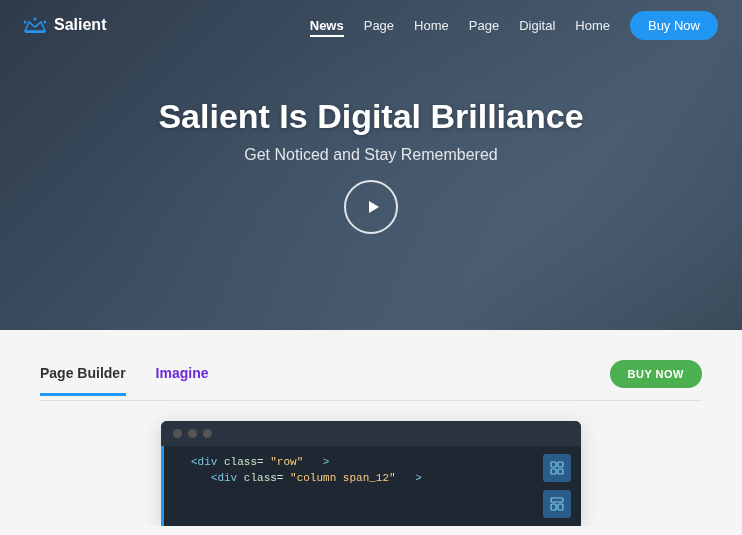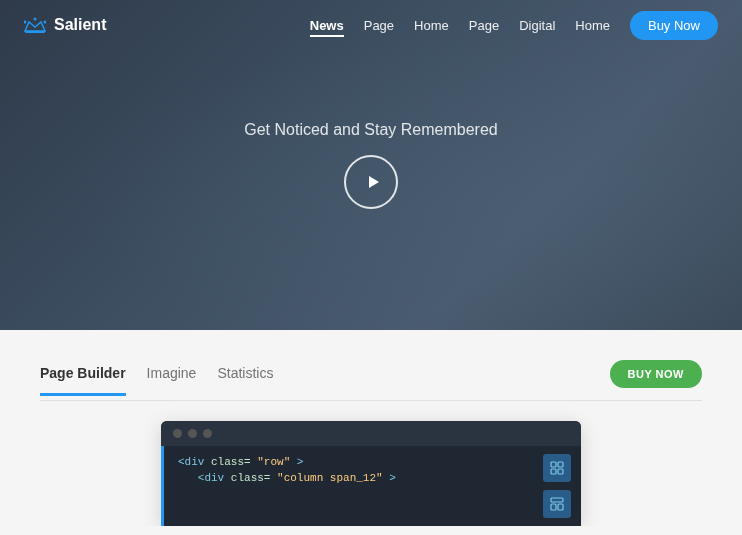--- a/index.html
+++ b/index.html
@@ -125,28 +125,28 @@
     }
     .tabs-row {
       display: flex;
       align-items: center;
       justify-content: space-between;
       border-bottom: 1px solid #e0e0e0;
       padding-bottom: 0;
     }
     .tabs-left {
       display: flex;
-      gap: 21px;
+      gap: 30px;
     }
     .tab-item {
       font-size: 14px;
-      color: #737373;
+      color: #6d28d9;
       padding-bottom: 12px;
       cursor: pointer;
-      font-weight: 400;
+      font-weight: 700;
       border-bottom: 3px solid transparent;
       margin-bottom: -1px;
     }
     .tab-item.active {
       color: #333;
       font-weight: 600;
       border-bottom: 3px solid #2196F3;
     }
     .btn-buy-section {
       background: #4CAF50;
@@ -200,21 +200,21 @@
     .code-content {
       flex: 1;
       padding: 10px 14px;
       font-family: 'Courier New', monospace;
       font-size: 11px;
     }
     .code-line {
       margin-bottom: 4px;
       white-space: nowrap;
     }
-    .code-tag { color: #7ec8e3; }
+    .code-tag { color: #7ec8e3; margin-left: 13px; }
     .code-attr { color: #c8e6c9; }
     .code-val { color: #ffcc80; }
     .code-text { color: #aaa; }
 
     .code-icons-row {
       display: flex;
       align-items: center;
       justify-content: flex-end;
       padding: 6px 12px;
       background: #1e2732;
@@ -253,35 +253,35 @@
       <li><a href="#">Page</a></li>
       <li><a href="#">Home</a></li>
       <li><a href="#">Page</a></li>
       <li><a href="#">Digital</a></li>
       <li><a href="#">Home</a></li>
       <li><a class="btn-buy-nav" href="#">Buy Now</a></li>
     </ul>
   </nav>
 
   <div class="hero-content">
+    <h1 class="hero-title">Salient Is Digital Brilliance</h1>
     <p class="hero-subtitle">Get Noticed and Stay Remembered</p>
     <button class="play-btn" aria-label="Play video">
       <svg width="18" height="18" viewBox="0 0 18 18" fill="none" xmlns="http://www.w3.org/2000/svg">
         <polygon points="5,3 15,9 5,15" fill="white"></polygon>
       </svg>
     </button>
   </div>
 </div>
 
 <div class="section-tabs">
   <div class="tabs-row">
     <div class="tabs-left">
       <div class="tab-item active">Page Builder</div>
       <div class="tab-item">Imagine</div>
-      <div class="tab-item">Statistics</div>
     </div>
     <button class="btn-buy-section">BUY NOW</button>
   </div>
 
   <div class="code-preview-wrapper">
     <div class="code-window">
       <div class="code-window-titlebar">
         <div class="dot"></div>
         <div class="dot"></div>
         <div class="dot"></div>

